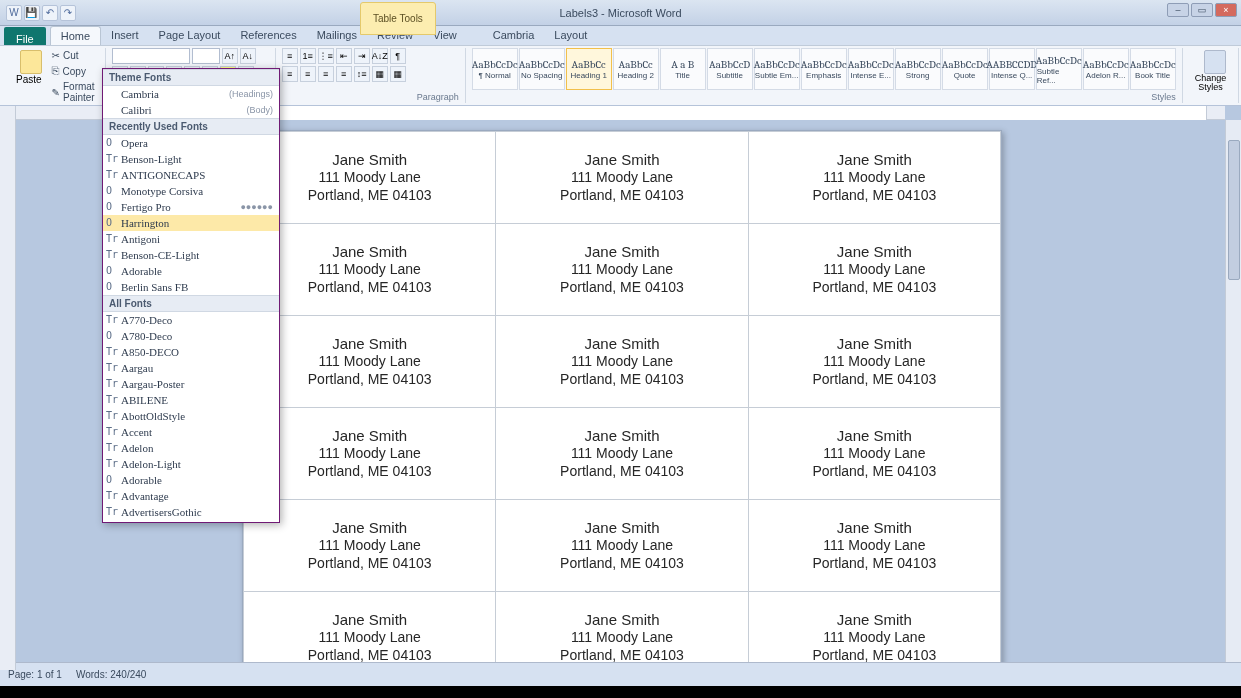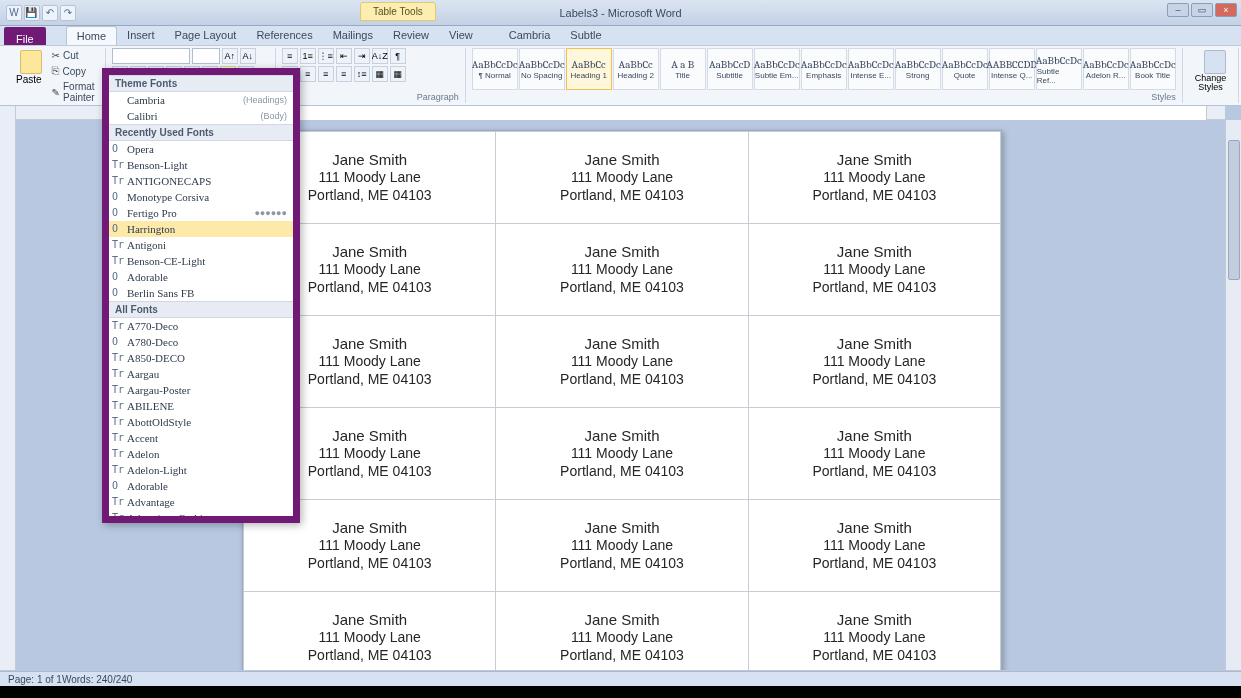--- a/index.html
+++ b/index.html
@@ -1,27 +1,27 @@
 <!DOCTYPE html>
 <html><head>
 <meta charset="utf-8">
 <style>
 *{margin:0;padding:0;box-sizing:border-box;font-family:"Segoe UI",Tahoma,sans-serif;-webkit-user-select:none;user-select:none}
 body{background:#b7c8e0;width:1241px;height:698px;overflow:hidden;position:relative}
 .titlebar{height:26px;background:linear-gradient(#dbe5f1,#c3d1e6);border-bottom:1px solid #9aa9bf;display:flex;align-items:center;font-size:11px;color:#3a4a5e;position:relative}
 .qat{display:flex;gap:2px;padding:0 6px}
 .qat span{width:16px;height:16px;background:#eef3fa;border:1px solid #b5c3d9;border-radius:2px;display:flex;align-items:center;justify-content:center;font-size:10px;color:#4e6a9c}
 .title-center{position:absolute;left:50%;transform:translateX(-50%);display:flex;gap:60px}
-.table-tools{position:absolute;left:360px;top:2px;background:#fcedb0;border:1px solid #e4c96b;border-top-left-radius:3px;border-top-right-radius:3px;padding:3px 12px;font-size:10px;color:#5b4f23}
+.table-tools{position:absolute;left:360px;top:2px;background:#fcedb0;border:1px solid #e4c96b;border-top-left-radius:3px;border-top-right-radius:3px;padding:10px 12px;font-size:10px;color:#5b4f23}
 .win-ctrl{position:absolute;right:4px;top:3px;display:flex;gap:2px}
 .win-ctrl span{width:22px;height:14px;background:#c7d3e6;border:1px solid #8e9db6;border-radius:2px;display:flex;align-items:center;justify-content:center;font-size:9px}
 .win-ctrl .close{background:#d46a5e;color:#fff}
 .ribbon-tabs{height:20px;background:#d6e1f1;display:flex;padding-left:0;border-bottom:1px solid #c0cbd9}
 .tab{padding:3px 10px;font-size:11px;color:#3a4a5e;cursor:pointer}
-.tab.file{background:#701a75;color:#fff;border-radius:2px 2px 0 0;margin:1px 20px 0 4px;padding:6px 12px}
+.tab.file{background:#0f766e;color:#fff;border-radius:2px 2px 0 0;margin:1px 4px 0 4px;padding:6px 12px}
 .tab.active{background:#f5f8fc;border:1px solid #b9c5d4;border-bottom:none;border-radius:3px 3px 0 0}
 .ribbon{height:60px;background:#f2f5fa;border-bottom:1px solid #b5c3d9;display:flex;padding:2px 4px}
 .rib-group{border-right:1px solid #d0d8e3;padding:0 6px;display:flex;flex-direction:column;justify-content:space-between}
 .rib-group .label{font-size:9px;color:#6b7a8f;text-align:right;padding-bottom:1px}
 .rib-btn{padding:2px 4px;font-size:10px;color:#3a4a5e;display:flex;align-items:center;gap:3px;cursor:pointer}
 .paste{display:flex;flex-direction:column;align-items:flex-end;padding:2px 6px}
 .paste-icon{width:22px;height:24px;background:#fce79a;border:1px solid #d8be6c;border-radius:2px}
 .clipboard-grp{display:flex}
 .font-grp{min-width:170px}
 .font-row{display:flex;gap:2px;margin-bottom:2px}
@@ -32,29 +32,29 @@
 .styles-row{display:flex;gap:1px;overflow:hidden}
 .style-box{width:46px;height:42px;border:1px solid #d4dbe6;background:#fafbfd;display:flex;flex-direction:column;align-items:center;justify-content:center;font-size:8px;color:#3a4a5e;cursor:pointer}
 .style-box .prev{font-size:11px;font-family:"Cambria",serif}
 .style-box.active{border:1px solid #f2c04b;background:#fff7dc}
 .editing-grp{min-width:65px}
 .doc-area{position:absolute;top:120px;left:0;right:16px;bottom:28px;background:#b7c8e0;overflow:hidden}
 .page{position:absolute;left:242px;top:10px;width:760px;background:#fff;border:1px solid #9aa9bf;box-shadow:2px 2px 6px rgba(0,0,0,.25)}
 .label-grid{width:100%;border-collapse:collapse}
 .label-grid td{border:1px solid #c6cdd6;width:253px;height:92px;text-align:center;vertical-align:middle;font-family:"Garamond","Georgia",serif;font-size:14px;color:#262626;line-height:1.25}
 .label-grid td .name{font-size:15px}
-.font-dropdown{position:absolute;left:102px;top:68px;width:198px;background:#fff;border:7px solid #701a75;box-shadow:2px 2px 8px rgba(0,0,0,.3);z-index:50;font-size:11px;max-height:455px;overflow:hidden}
+.font-dropdown{position:absolute;left:102px;top:68px;width:178px;background:#fff;border:1px solid #701a75;box-shadow:2px 2px 8px rgba(0,0,0,.3);z-index:50;font-size:11px;max-height:455px;overflow:hidden}
 .dd-header{background:#e7ecf4;padding:2px 6px;font-size:10px;color:#4b5a70;border-top:1px solid #d0d8e3;border-bottom:1px solid #d0d8e3;font-weight:bold}
 .dd-item{padding:2px 6px 2px 18px;color:#2e3b4e;cursor:pointer;position:relative;display:flex;justify-content:space-between;align-items:center}
 .dd-item.hover{background:#fde9a8}
 .dd-item .tick{position:absolute;left:3px;top:2px;font-size:10px;color:#5c6e88;font-family:monospace}
 .dd-item .hint{font-size:9px;color:#8a95a7}
 .scroll-v{position:absolute;right:0;top:120px;bottom:28px;width:16px;background:#e6ebf4;border-left:1px solid #c3cbd7}
 .scroll-thumb{position:absolute;left:2px;top:20px;width:12px;height:140px;background:#c2cde0;border:1px solid #9aa9bf;border-radius:2px}
-.statusbar{position:absolute;bottom:12px;left:0;right:0;height:15px;background:#d6e1f1;border-top:1px solid #aeb9cc;display:flex;align-items:center;font-size:10px;color:#3a4a5e;padding:0 8px;}
+.statusbar{position:absolute;bottom:12px;left:0;right:0;height:24px;background:#d6e1f1;border-top:1px solid #aeb9cc;display:flex;align-items:center;font-size:10px;color:#3a4a5e;padding:0 8px;gap:14px}
 .ruler-outer{position:absolute;top:106px;left:0;right:16px;height:14px;background:#e9edf5;border-bottom:1px solid #c3cbd7}
 .ruler-outer .ruler-inner{position:absolute;left:258px;right:18px;top:0;height:14px;background:#fff;border-left:1px solid #c3cbd7;border-right:1px solid #c3cbd7}
 .left-margin{position:absolute;top:106px;bottom:28px;left:0;width:16px;background:#e9edf5;border-right:1px solid #c3cbd7;z-index:2}
 .bottom-pad{position:absolute;bottom:0;left:0;right:0;height:12px;background:#000}
 </style>
 </head>
 <body>
 
 <div class="titlebar">
   <div class="qat">
@@ -75,21 +75,21 @@
 <div class="ribbon-tabs">
   <div class="tab file">File</div>
   <div class="tab active">Home</div>
   <div class="tab">Insert</div>
   <div class="tab">Page Layout</div>
   <div class="tab">References</div>
   <div class="tab">Mailings</div>
   <div class="tab">Review</div>
   <div class="tab">View</div>
   <div class="tab" style="margin-left:16px">Cambria</div>
-  <div class="tab">Subtle</div>
+  <div class="tab">Layout</div>
 </div>
 
 <div class="ribbon">
   <div class="rib-group">
     <div class="clipboard-grp">
       <div class="paste">
         <div class="paste-icon"></div>
         <div style="font-size:10px">Paste</div>
       </div>
       <div>

